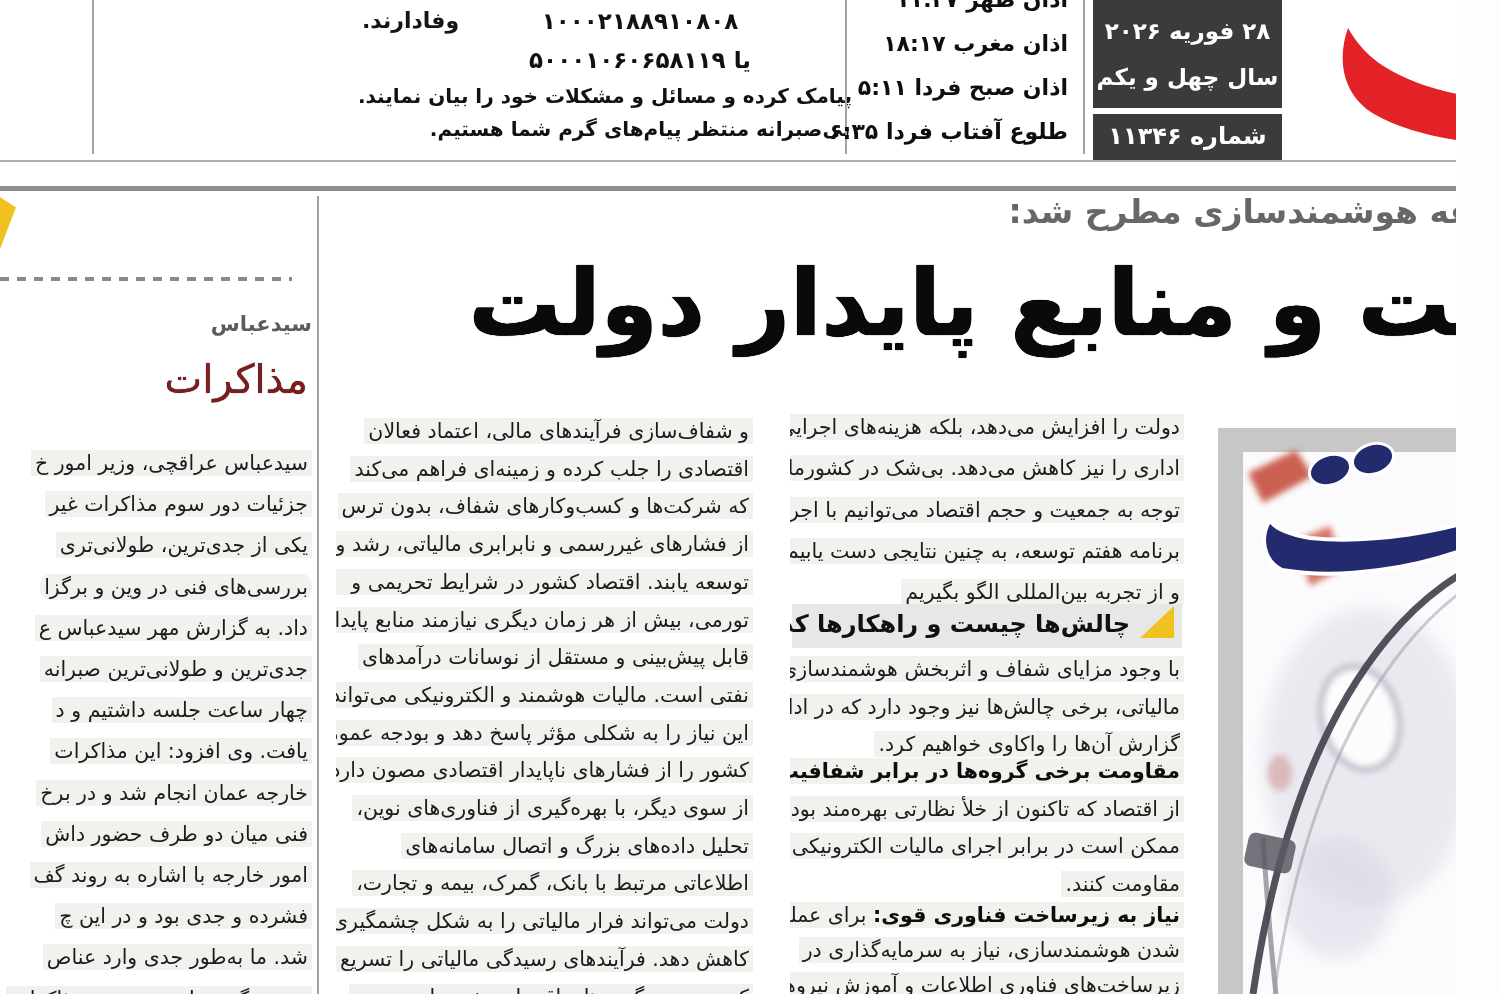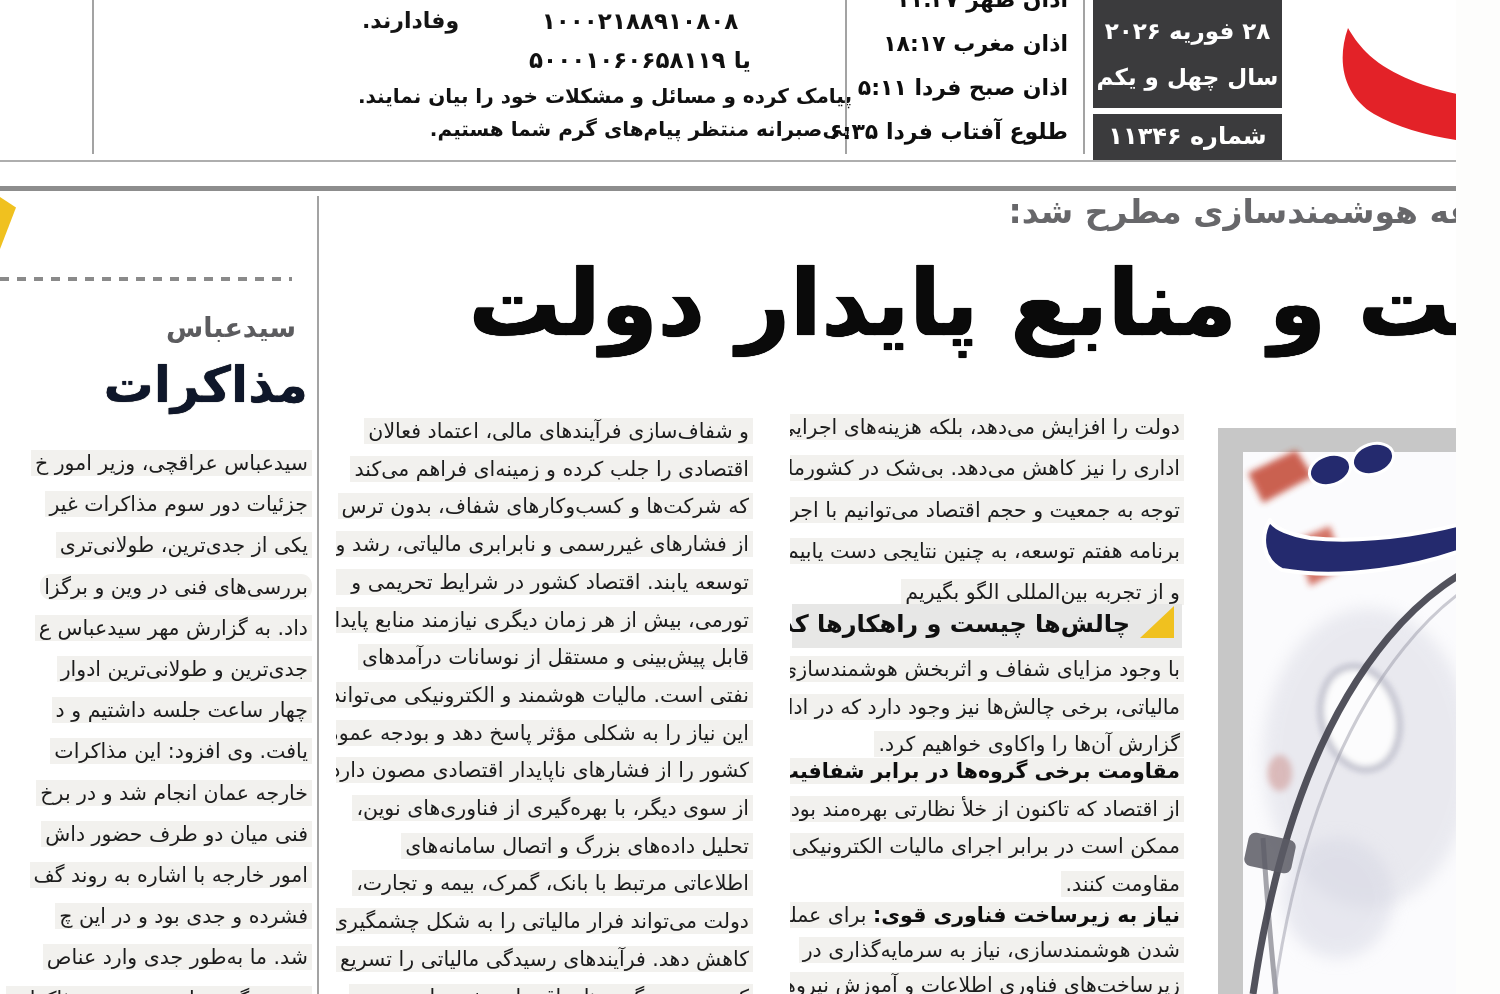--- a/index.html
+++ b/index.html
@@ -39,22 +39,22 @@
   .bodyline b{font-weight:bold;color:#0d0d0d}
 
   #subheadband{position:absolute;left:2px;top:604px;width:390px;height:44px;background:#e7e7e6}
   #subhead{position:absolute;right:56px;top:610px;white-space:nowrap;font-size:24px;
     font-weight:bold;color:#101010;direction:rtl}
   .ytri{position:absolute;background:#f0c11f}
   #subtri{left:350px;top:606px;width:34px;height:32px;clip-path:polygon(100% 0,100% 100%,0 100%)}
   #lefttri{left:0;top:197px;width:16px;height:52px;clip-path:polygon(0 0,100% 20%,0 100%)}
   #dashrule{position:absolute;left:0;top:277px;width:292px;height:4px;
     background:repeating-linear-gradient(90deg,#8a8a8a 0 9px,transparent 9px 17px)}
-  #sidekicker{position:absolute;right:18px;top:312px;font-size:27px;font-weight:bold;color:#5c5c5f;white-space:nowrap}
-  #sideheadline{position:absolute;right:6px;top:356px;font-size:50px;font-weight:bold;color:#0f172a;
+  #sidekicker{position:absolute;right:2px;top:312px;font-size:21px;font-weight:bold;color:#5c5c5f;white-space:nowrap}
+  #sideheadline{position:absolute;right:6px;top:356px;font-size:40px;font-weight:normal;color:#7f1d1d;
     white-space:nowrap;text-shadow:0 0 .8px #000}
 
   #photo-frame{left:1218px;top:428px;width:282px;height:566px}
 </style>
 </head>
 <body>
 
 <div id="page">
 
   <div class="abs rtl nowrap" id="pledge">وفادارند.</div>
@@ -102,21 +102,21 @@
     <div class="ytri" id="lefttri"></div>
     <div id="dashrule"></div>
     <div id="sidekicker" class="rtl">سیدعباس</div>
     <div id="sideheadline" class="rtl">مذاکرات</div>
     <div class="block">
         <div class="bodyline" style="top: 450px; margin-left: 26px;">سیدعباس عراقچی، وزیر امور خ</div>
         <div class="bodyline" style="top: 491.2px;">جزئیات دور سوم مذاکرات غیر</div>
         <div class="bodyline" style="top: 532.4px;">یکی از جدی‌ترین، طولانی‌تری</div>
         <div class="bodyline" style="top: 573.6px; border-radius: 11px;">بررسی‌های فنی در وین و برگزا</div>
         <div class="bodyline" style="top: 614.8px;">داد. به گزارش مهر سیدعباس ع</div>
-        <div class="bodyline" style="top: 656px;">جدی‌ترین و طولانی‌ترین ادوار</div>
+        <div class="bodyline" style="top: 656px;">جدی‌ترین و طولانی‌ترین صبرانه</div>
         <div class="bodyline" style="top: 697.2px;">چهار ساعت جلسه داشتیم و د</div>
         <div class="bodyline" style="top: 738.4px;">یافت. وی افزود: این مذاکرات</div>
         <div class="bodyline" style="top: 779.6px;">خارجه عمان انجام شد و در برخ</div>
         <div class="bodyline" style="top: 820.8px;">فنی میان دو طرف حضور داش</div>
         <div class="bodyline" style="top: 862px;">امور خارجه با اشاره به روند گف</div>
         <div class="bodyline" style="top: 903.2px;">فشرده و جدی بود و در این چ</div>
         <div class="bodyline" style="top: 944.4px;">شد. ما به‌طور جدی وارد عناص</div>
         <div class="bodyline" style="top: 985.6px;">و نتیجه‌گیری‌های دور سوم مذاکرات</div>
       </div>
   </div>

